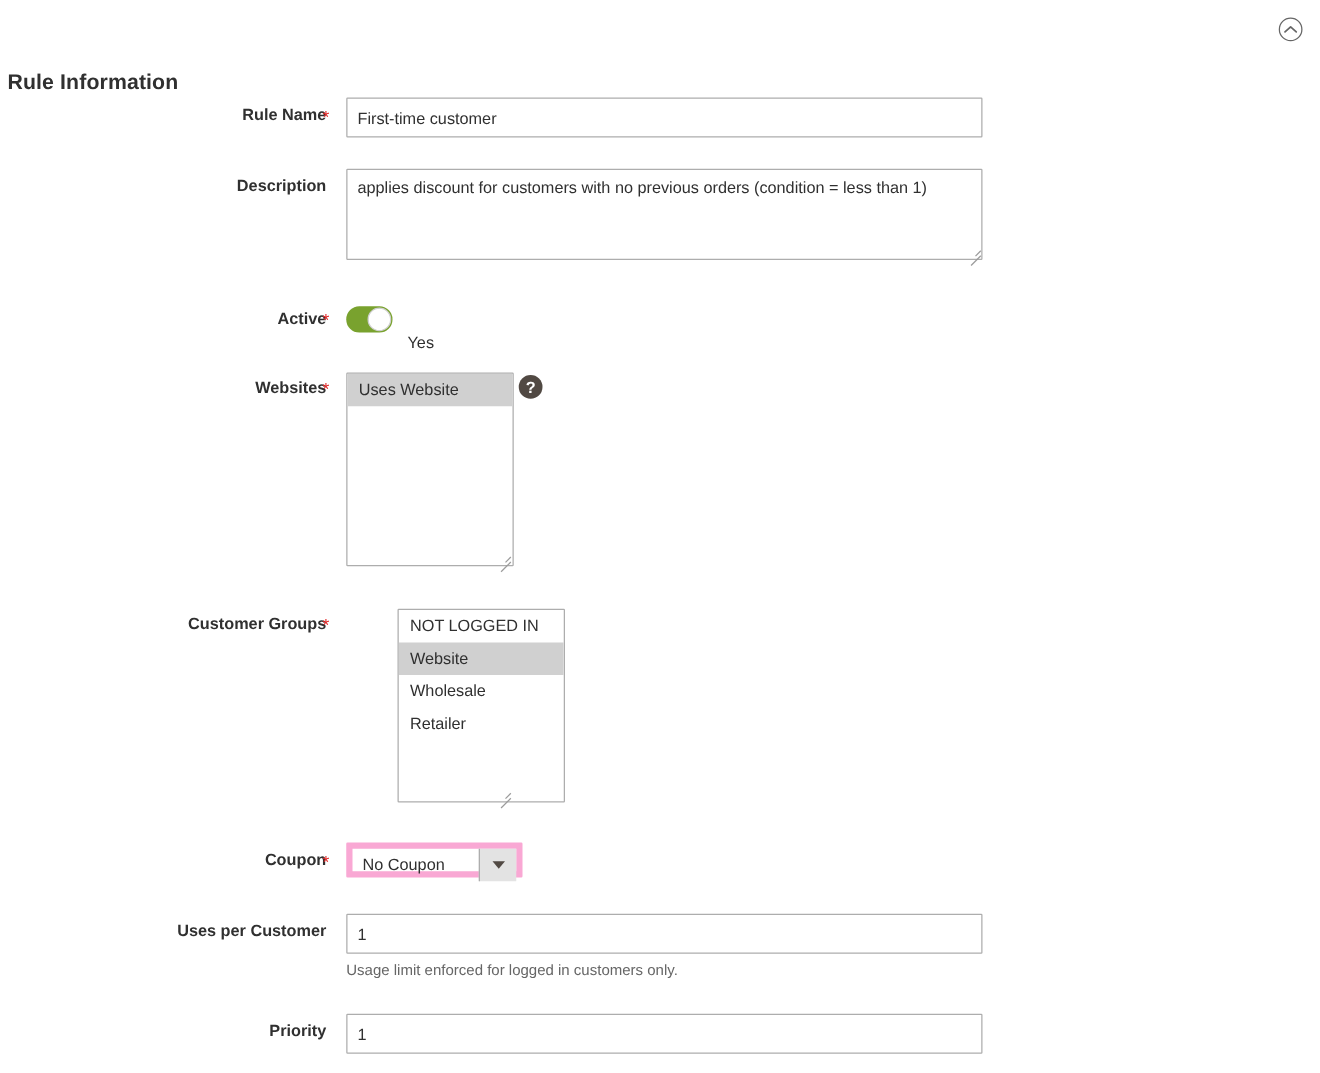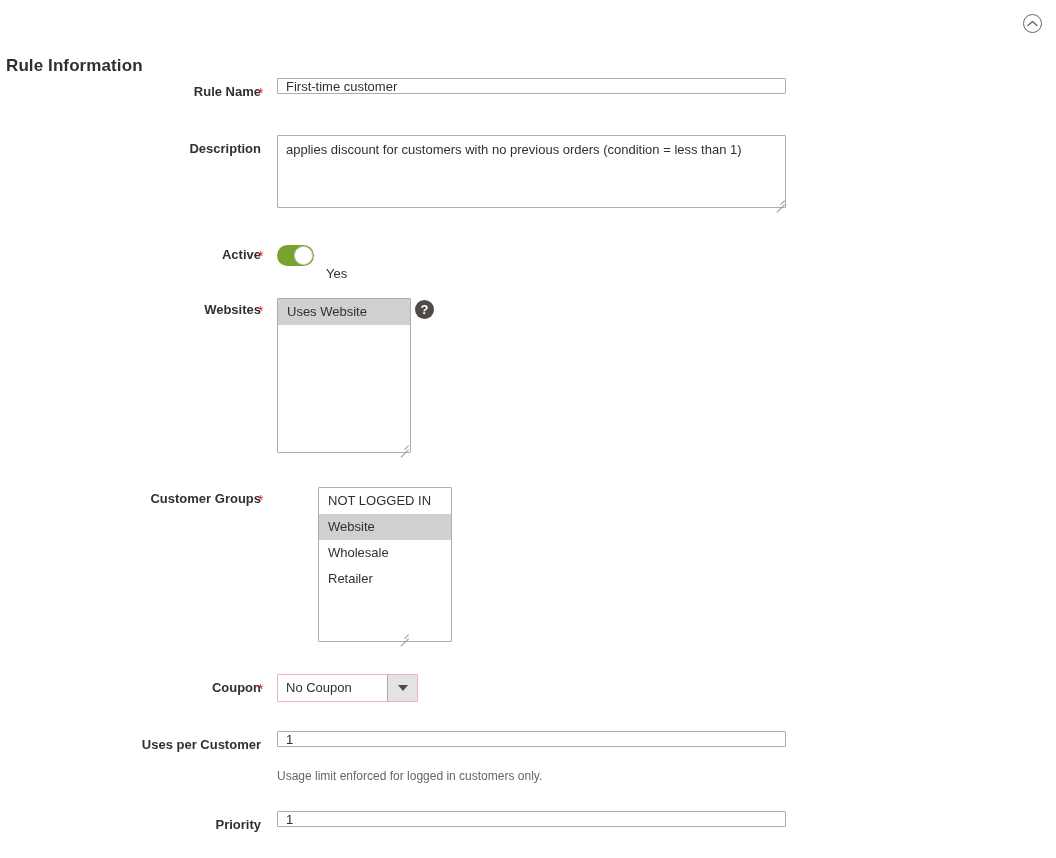--- a/index.html
+++ b/index.html
@@ -70,21 +70,21 @@
     color: #e22626;
     font-weight: normal;
     line-height: 1;
   }
 
   
   .text-input {
     position: absolute;
     left: 277px;
     width: 509px;
-    height: 16px;
+    height: 32px;
     box-sizing: border-box;
     border: 1px solid #adadad;
     background: #ffffff;
     font-family: "Liberation Sans", sans-serif;
     font-size: 13px;
     color: #303030;
     padding: 0 8px;
     border-radius: 1px;
     outline: none;
   }
@@ -203,21 +203,21 @@
     font-family: "Liberation Sans", sans-serif;
   }
 
   
   .select-wrap {
     position: absolute;
     left: 277px;
     width: 141px;
     height: 28px;
     box-sizing: border-box;
-    border: 1px solid #f9a8d4;
+    border: 5px solid #f9a8d4;
     background: #ffffff;
     border-radius: 1px;
     cursor: pointer;
   }
   .select-value {
     position: absolute;
     left: 8px;
     top: 0;
     line-height: 26px;
     font-size: 13px;

